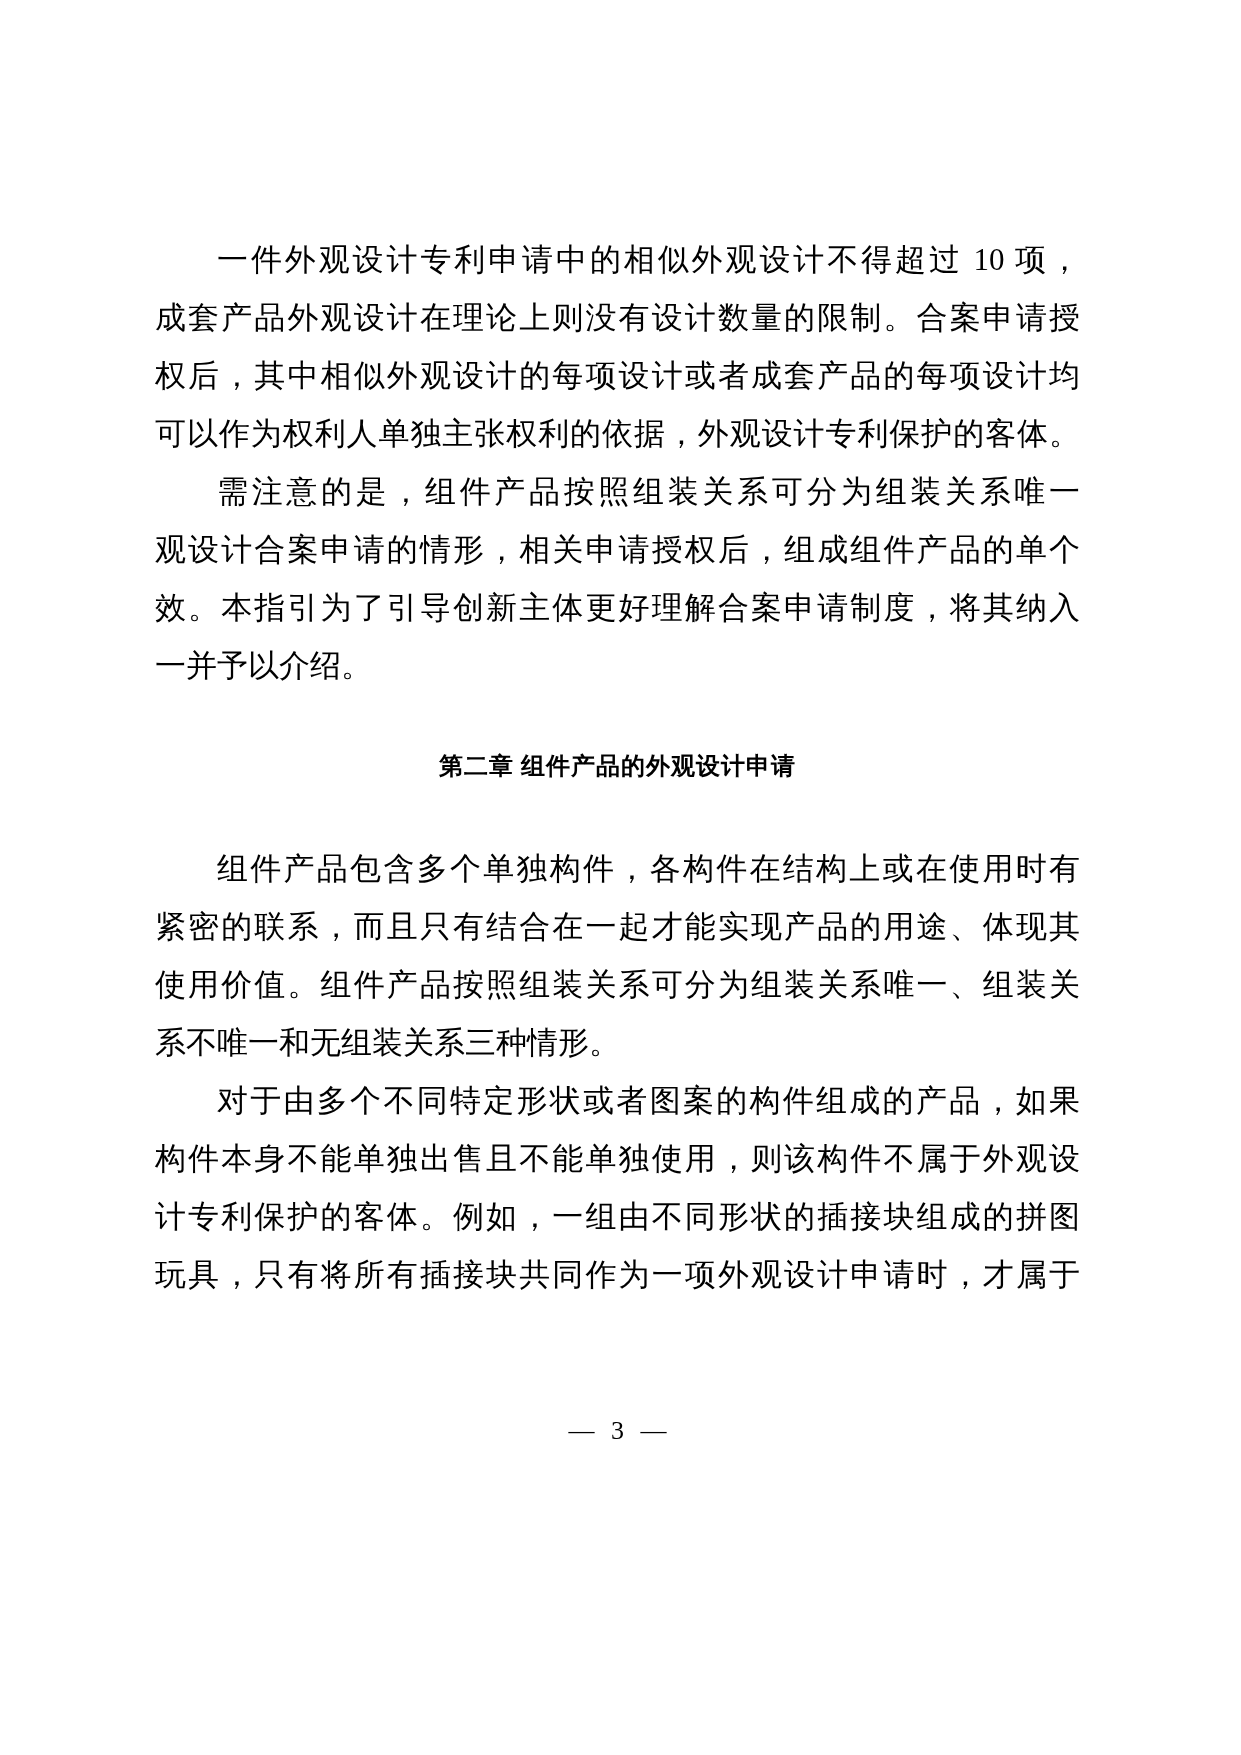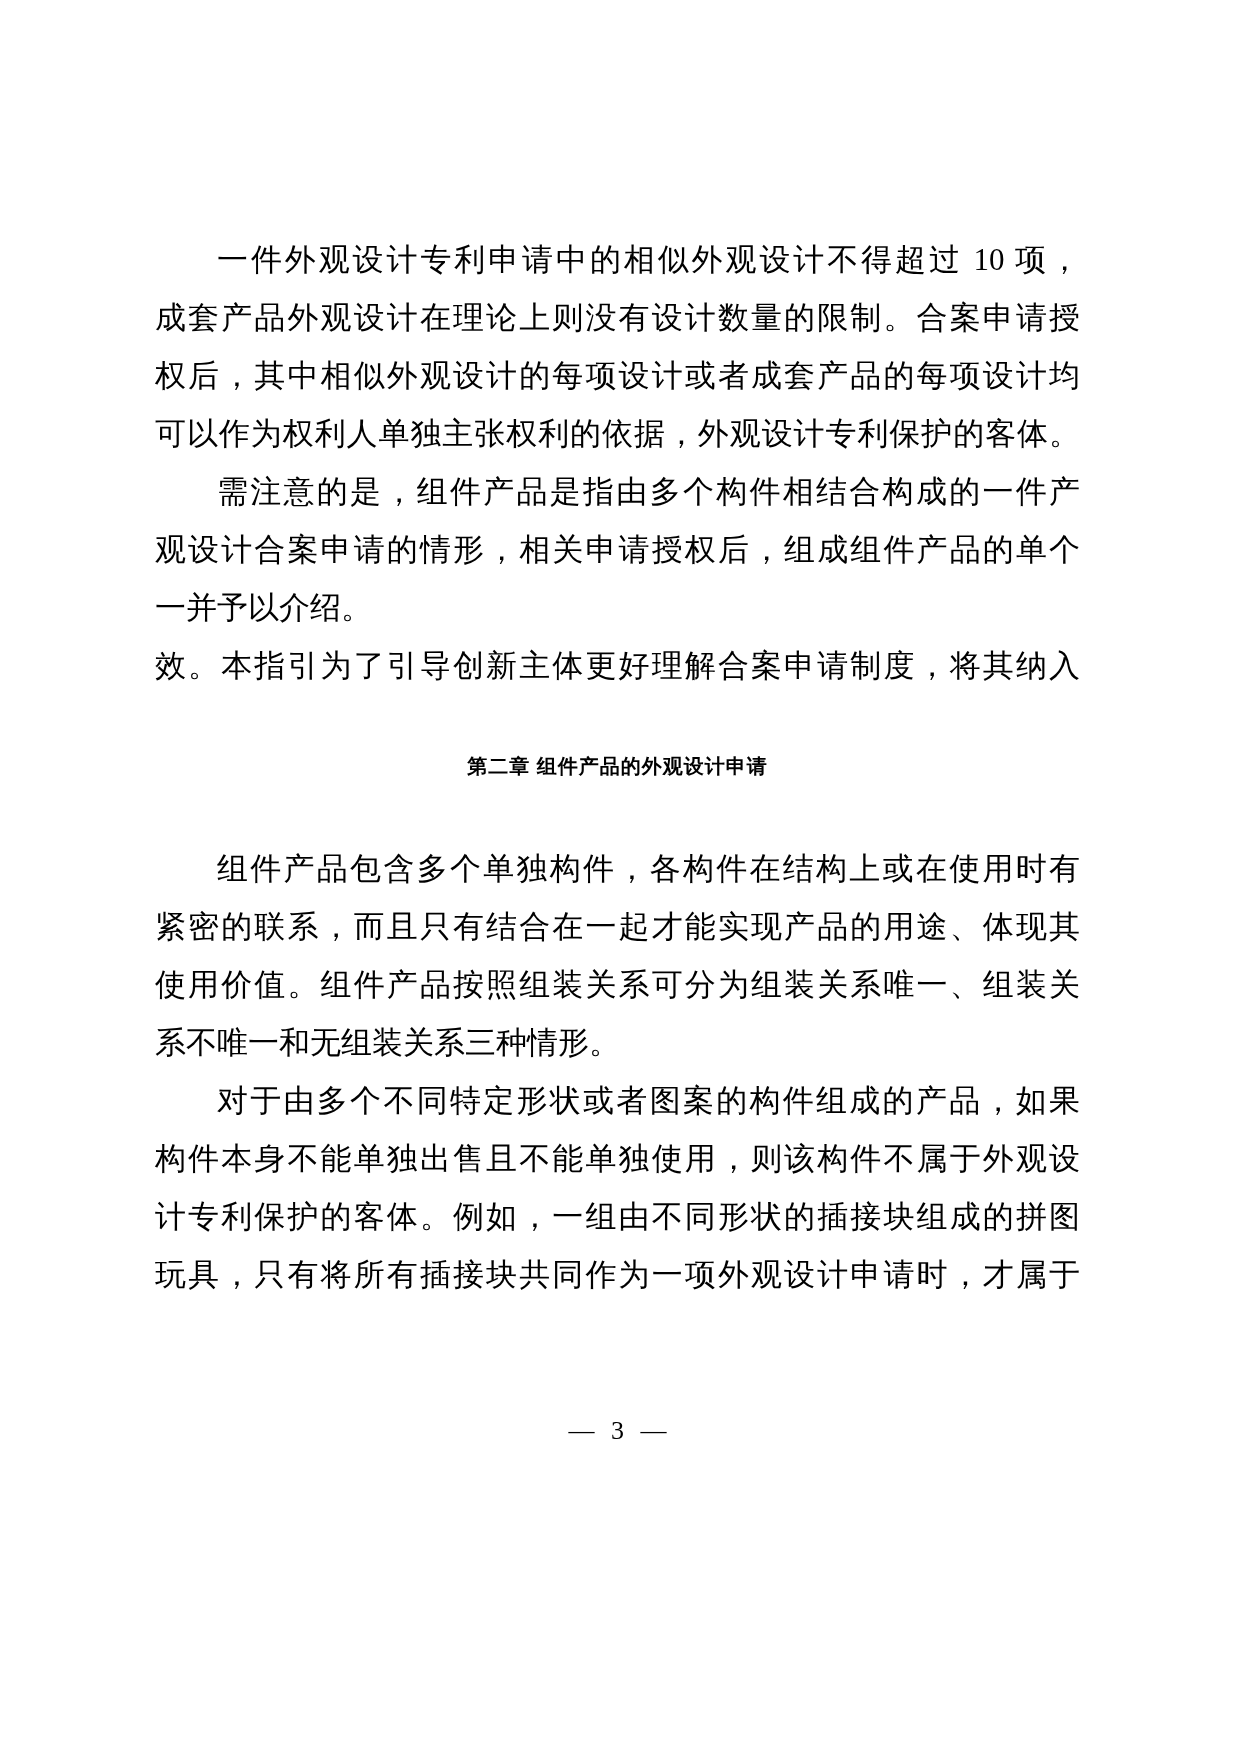--- a/index.html
+++ b/index.html
@@ -38,23 +38,23 @@
   }
   .line.last {
     text-align: left;
     text-align-last: left;
   }
   .chapter-heading {
     margin-top: 42px;
     height: 58px;
     line-height: 58px;
     text-align: center;
-    font-family: Liberation Sans, sans-serif;
+    font-family: Liberation Serif, serif;
     font-weight: bold;
-    font-size: 20px;
+    font-size: 24px;
     letter-spacing: 1px;
   }
   .para.after-heading { margin-top: 45px; }
   .page-footer {
     margin-top: 112px;
     text-align: center;
     font-family: "Liberation Serif", "DejaVu Serif", serif;
     font-size: 26px;
     line-height: 30px;
     word-spacing: 10px;
@@ -67,24 +67,24 @@
   <div class="text-column">
 
     <div class="para">
       <div class="line first">一件外观设计专利申请中的相似外观设计不得超过 10 项，</div>
       <div class="line">成套产品外观设计在理论上则没有设计数量的限制。合案申请授</div>
       <div class="line">权后，其中相似外观设计的每项设计或者成套产品的每项设计均</div>
       <div class="line">可以作为权利人单独主张权利的依据，外观设计专利保护的客体。</div>
     </div>
 
     <div class="para">
-      <div class="line first">需注意的是，组件产品是指由多个构件相结合构成的一件产</div>
+      <div class="line first">需注意的是，组件产品按照组装关系可分为组装关系唯一</div>
       <div class="line">观设计合案申请的情形，相关申请授权后，组成组件产品的单个</div>
+      <div class="line">效。本指引为了引导创新主体更好理解合案申请制度，将其纳入</div>
       <div class="line last">一并予以介绍。</div>
-      <div class="line">效。本指引为了引导创新主体更好理解合案申请制度，将其纳入</div>
     </div>
 
     <div class="chapter-heading">第二章 组件产品的外观设计申请</div>
 
     <div class="para after-heading">
       <div class="line first">组件产品包含多个单独构件，各构件在结构上或在使用时有</div>
       <div class="line">紧密的联系，而且只有结合在一起才能实现产品的用途、体现其</div>
       <div class="line">使用价值。组件产品按照组装关系可分为组装关系唯一、组装关</div>
       <div class="line last">系不唯一和无组装关系三种情形。</div>
     </div>

